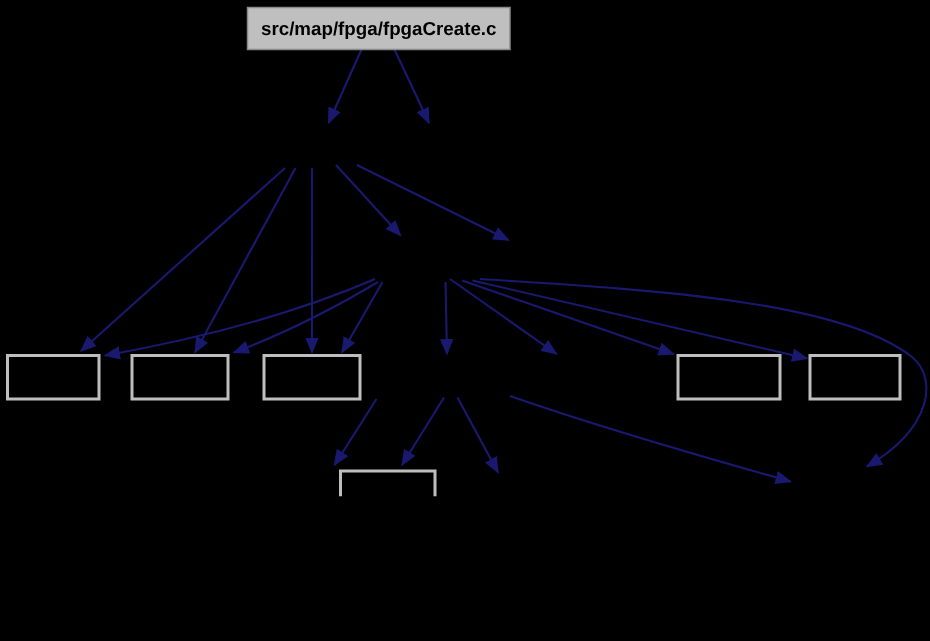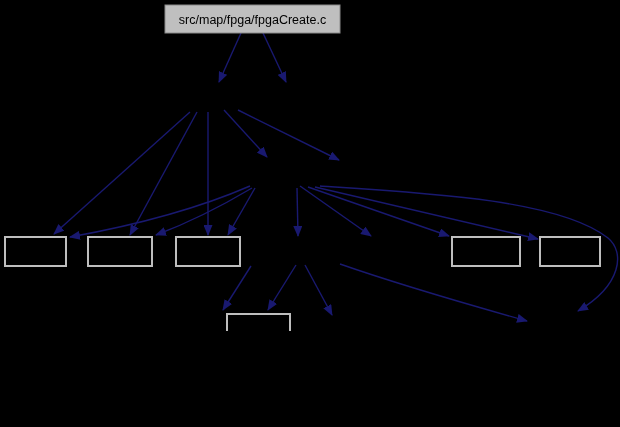--- a/index.html
+++ b/index.html
@@ -6,20 +6,21 @@
     margin: 0;
     padding: 0;
     background: #000000;
   }
   .canvas-wrap {
     position: relative;
     width: 620px;
     height: 331px;
     background: #000000;
     overflow: hidden;
+    font-weight: bold;
   }
   svg { display: block; }
   .root-label {
     font-family: "Liberation Sans", "DejaVu Sans", sans-serif;
     font-size: 12.5px;
   }
 </style>
 </head>
 <body>
 

